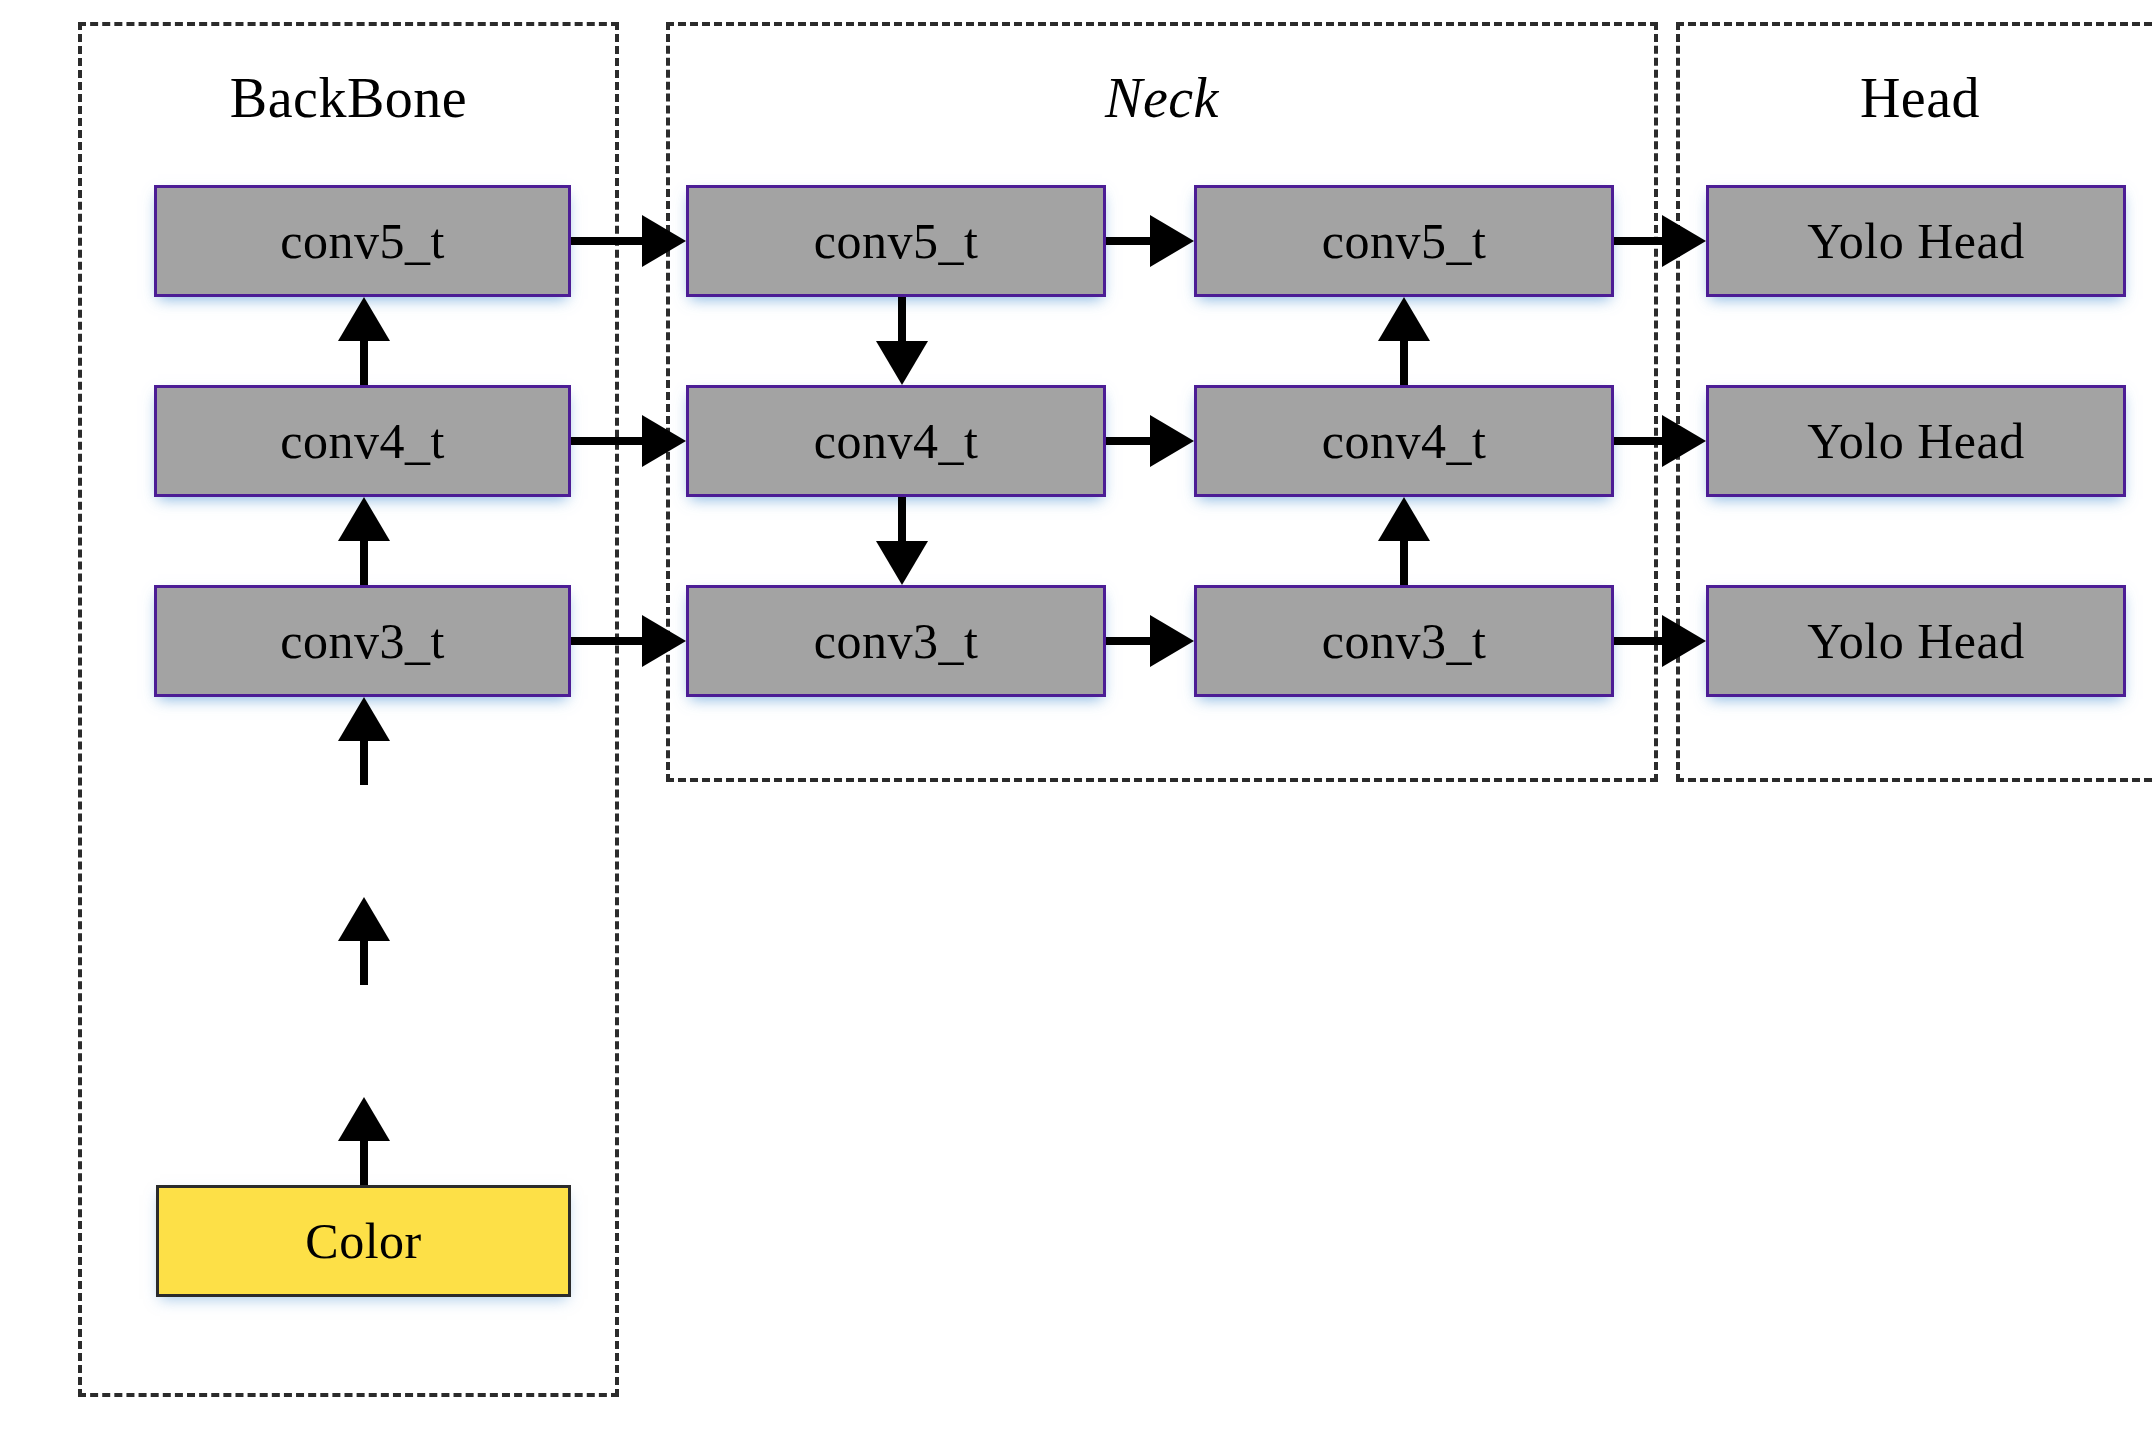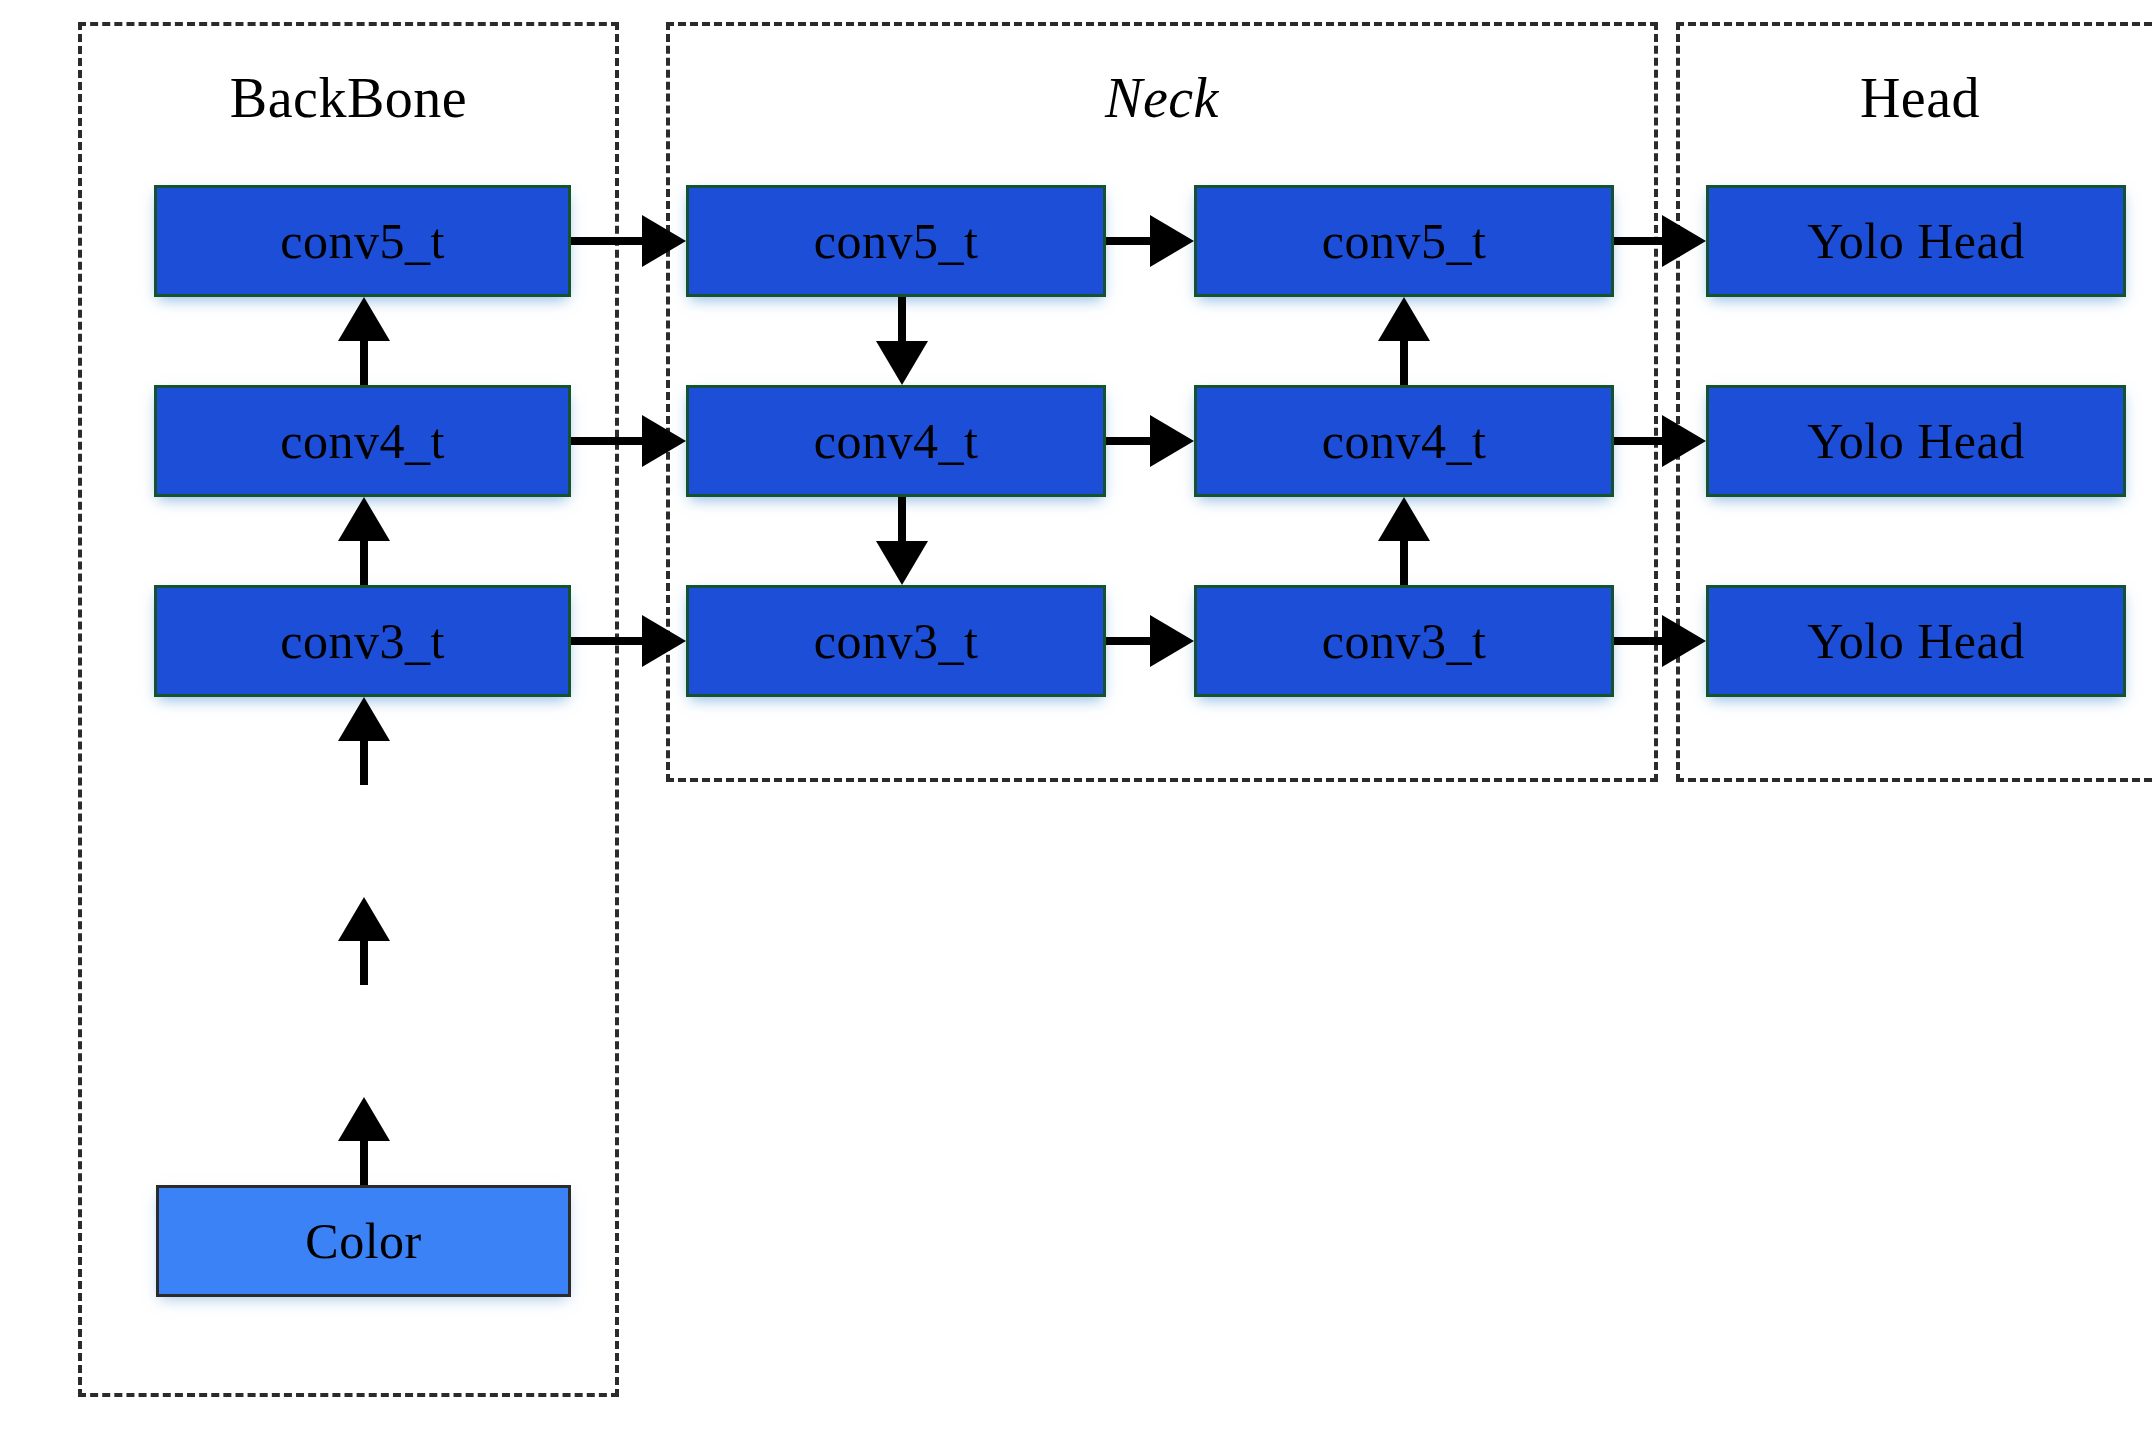--- a/index.html
+++ b/index.html
@@ -25,33 +25,33 @@
     line-height:1;
     color:#000;
     white-space:nowrap;
     letter-spacing:.5px;
   }
 
   
   .node{
     position:absolute;
     box-sizing:border-box;
-    border:3px solid #14532d;
-    background:#1d4ed8;
+    border:3px solid #4c1d95;
+    background:#a3a3a3;
     color:#000;
     display:flex;
     align-items:center;
     justify-content:center;
     font-size:50px;
     line-height:1;
     letter-spacing:.5px;
     box-shadow:0 6px 14px -4px rgba(91,155,213,.75);
   }
   .node.plain{
-    background:#3b82f6;
+    background:#fde047;
     border:3px solid #2b2b2b;
     box-shadow:0 6px 14px -4px rgba(91,155,213,.55);
   }
 
   
   .arrow{position:absolute;}
   .arrow .shaft{position:absolute;background:#000;}
   .arrow .head{position:absolute;width:0;height:0;}
 
   

